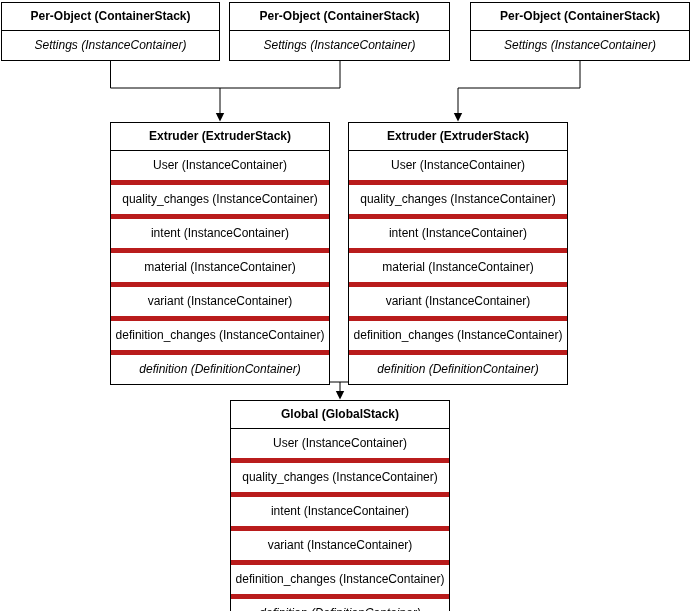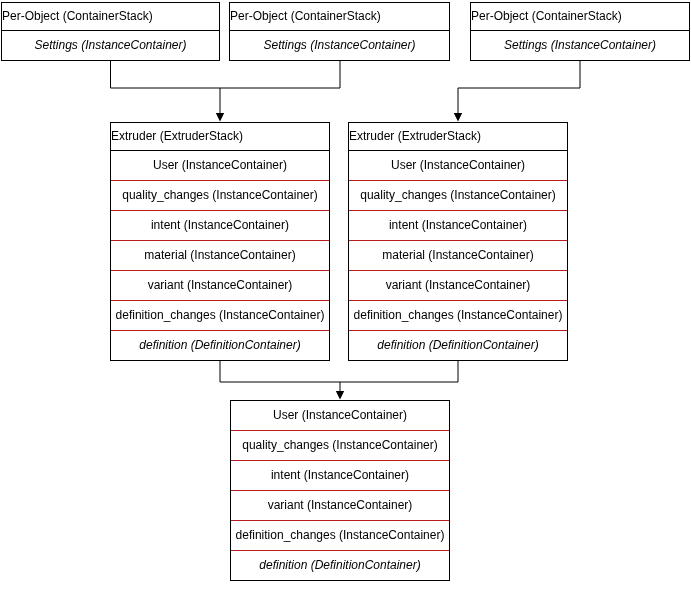--- a/index.html
+++ b/index.html
@@ -12,29 +12,29 @@
     position:absolute;
     background:#ffffff;
     border:1px solid #000;
     box-sizing:border-box;
     display:flex;
     flex-direction:column;
   }
   .box-title{
     height:27px;line-height:27px;
     border-bottom:1px solid #000;
-    text-align:left;
-    font-weight:normal;
+    text-align:center;
+    font-weight:bold;
     font-size:12px;
     white-space:nowrap;
     overflow:hidden;
   }
   .box-row{
     height:29px;line-height:29px;
-    border-bottom:1px solid #b91c1c;
+    border-bottom:5px solid #b91c1c;
     text-align:center;
     font-size:12px;
     white-space:nowrap;
     overflow:hidden;
   }
   .box-row:last-child{border-bottom:none;font-style:italic;}
 </style>
 </head>
 <body>
 
@@ -93,20 +93,21 @@
     <div class="box-row">User (InstanceContainer)</div>
     <div class="box-row">quality_changes (InstanceContainer)</div>
     <div class="box-row">intent (InstanceContainer)</div>
     <div class="box-row">material (InstanceContainer)</div>
     <div class="box-row">variant (InstanceContainer)</div>
     <div class="box-row">definition_changes (InstanceContainer)</div>
     <div class="box-row">definition (DefinitionContainer)</div>
   </div>
 
   <div class="stack-box" style="left:230px;top:400px;width:220px;">
+    <div class="box-title">Global (GlobalStack)</div>
     <div class="box-row">User (InstanceContainer)</div>
     <div class="box-row">quality_changes (InstanceContainer)</div>
     <div class="box-row">intent (InstanceContainer)</div>
     <div class="box-row">variant (InstanceContainer)</div>
     <div class="box-row">definition_changes (InstanceContainer)</div>
     <div class="box-row">definition (DefinitionContainer)</div>
   </div>
 
 </div>
 

